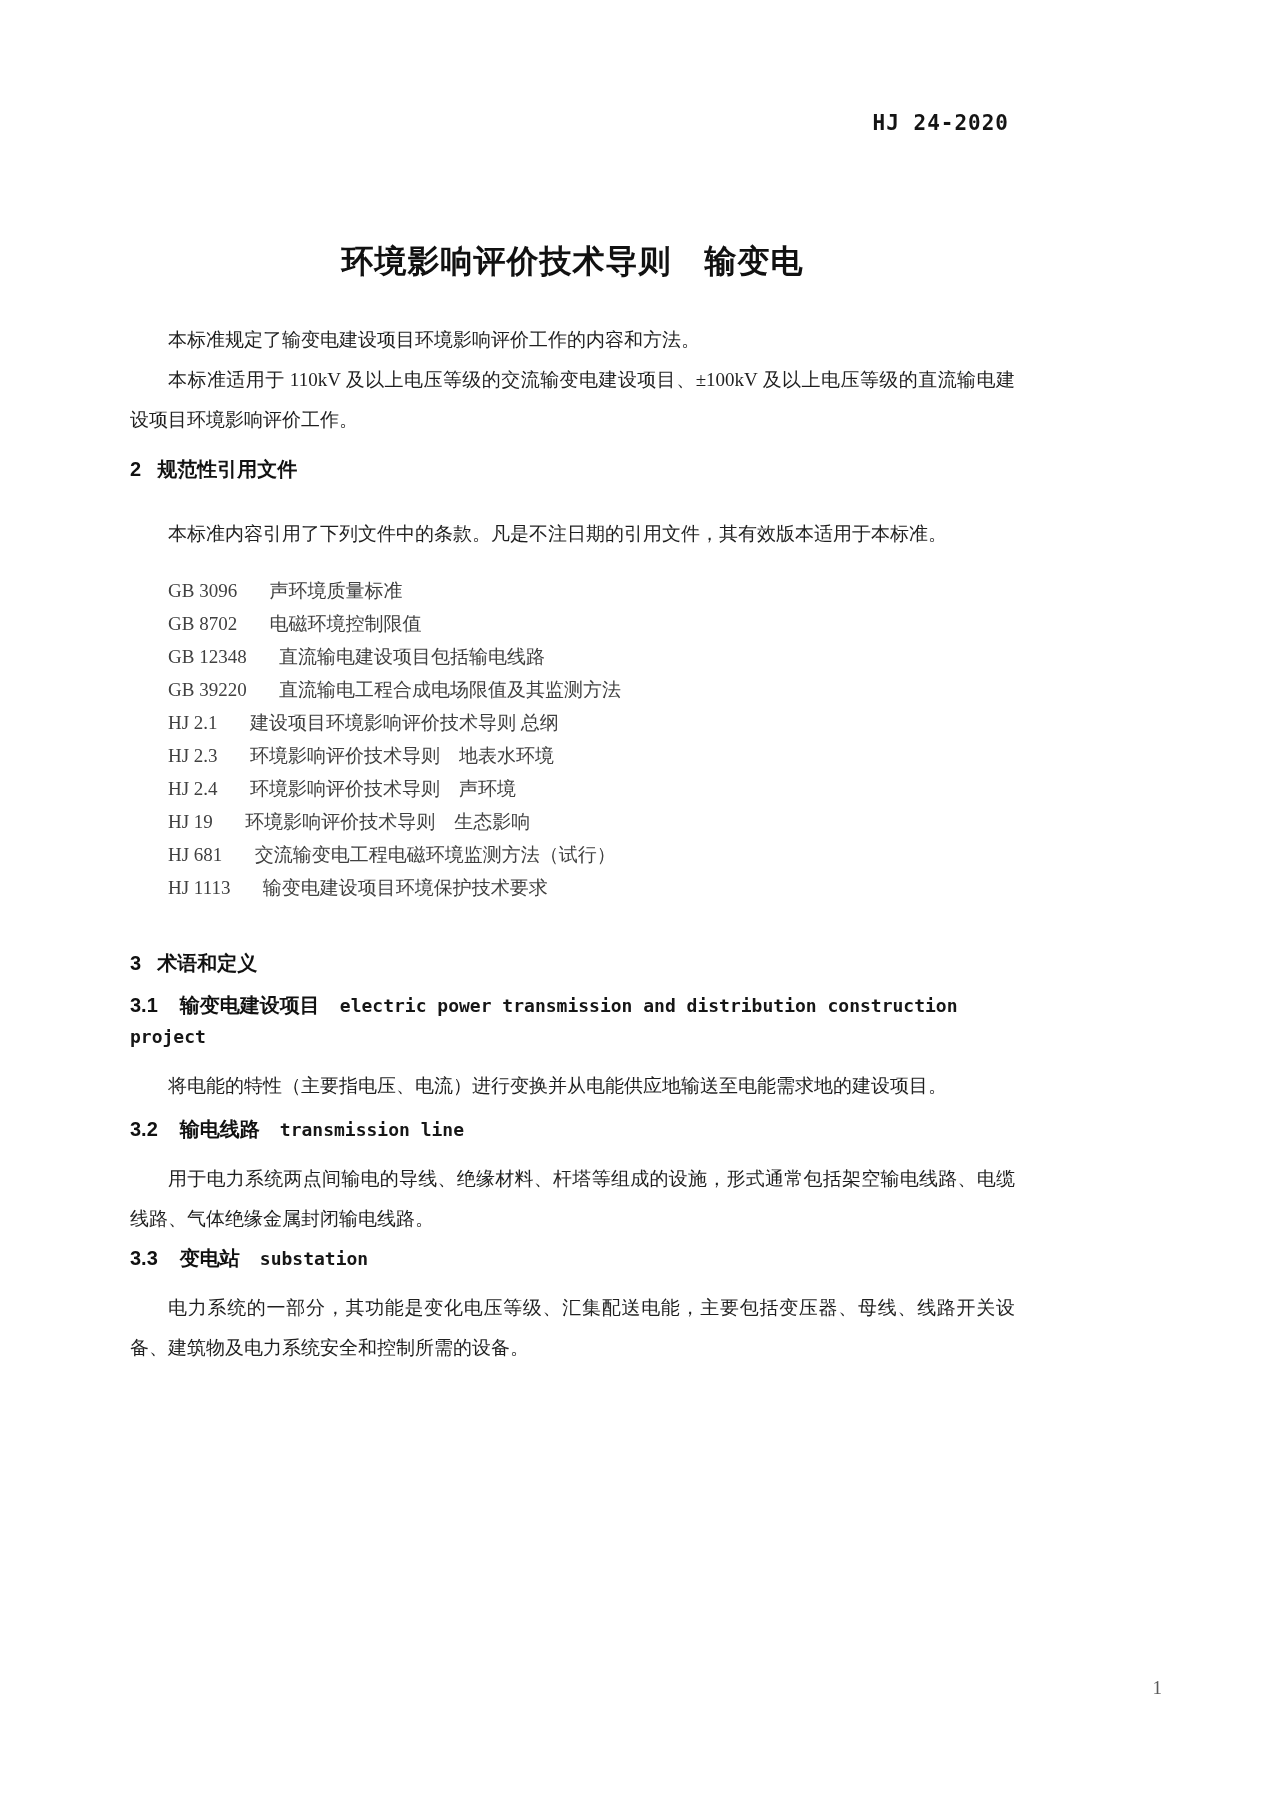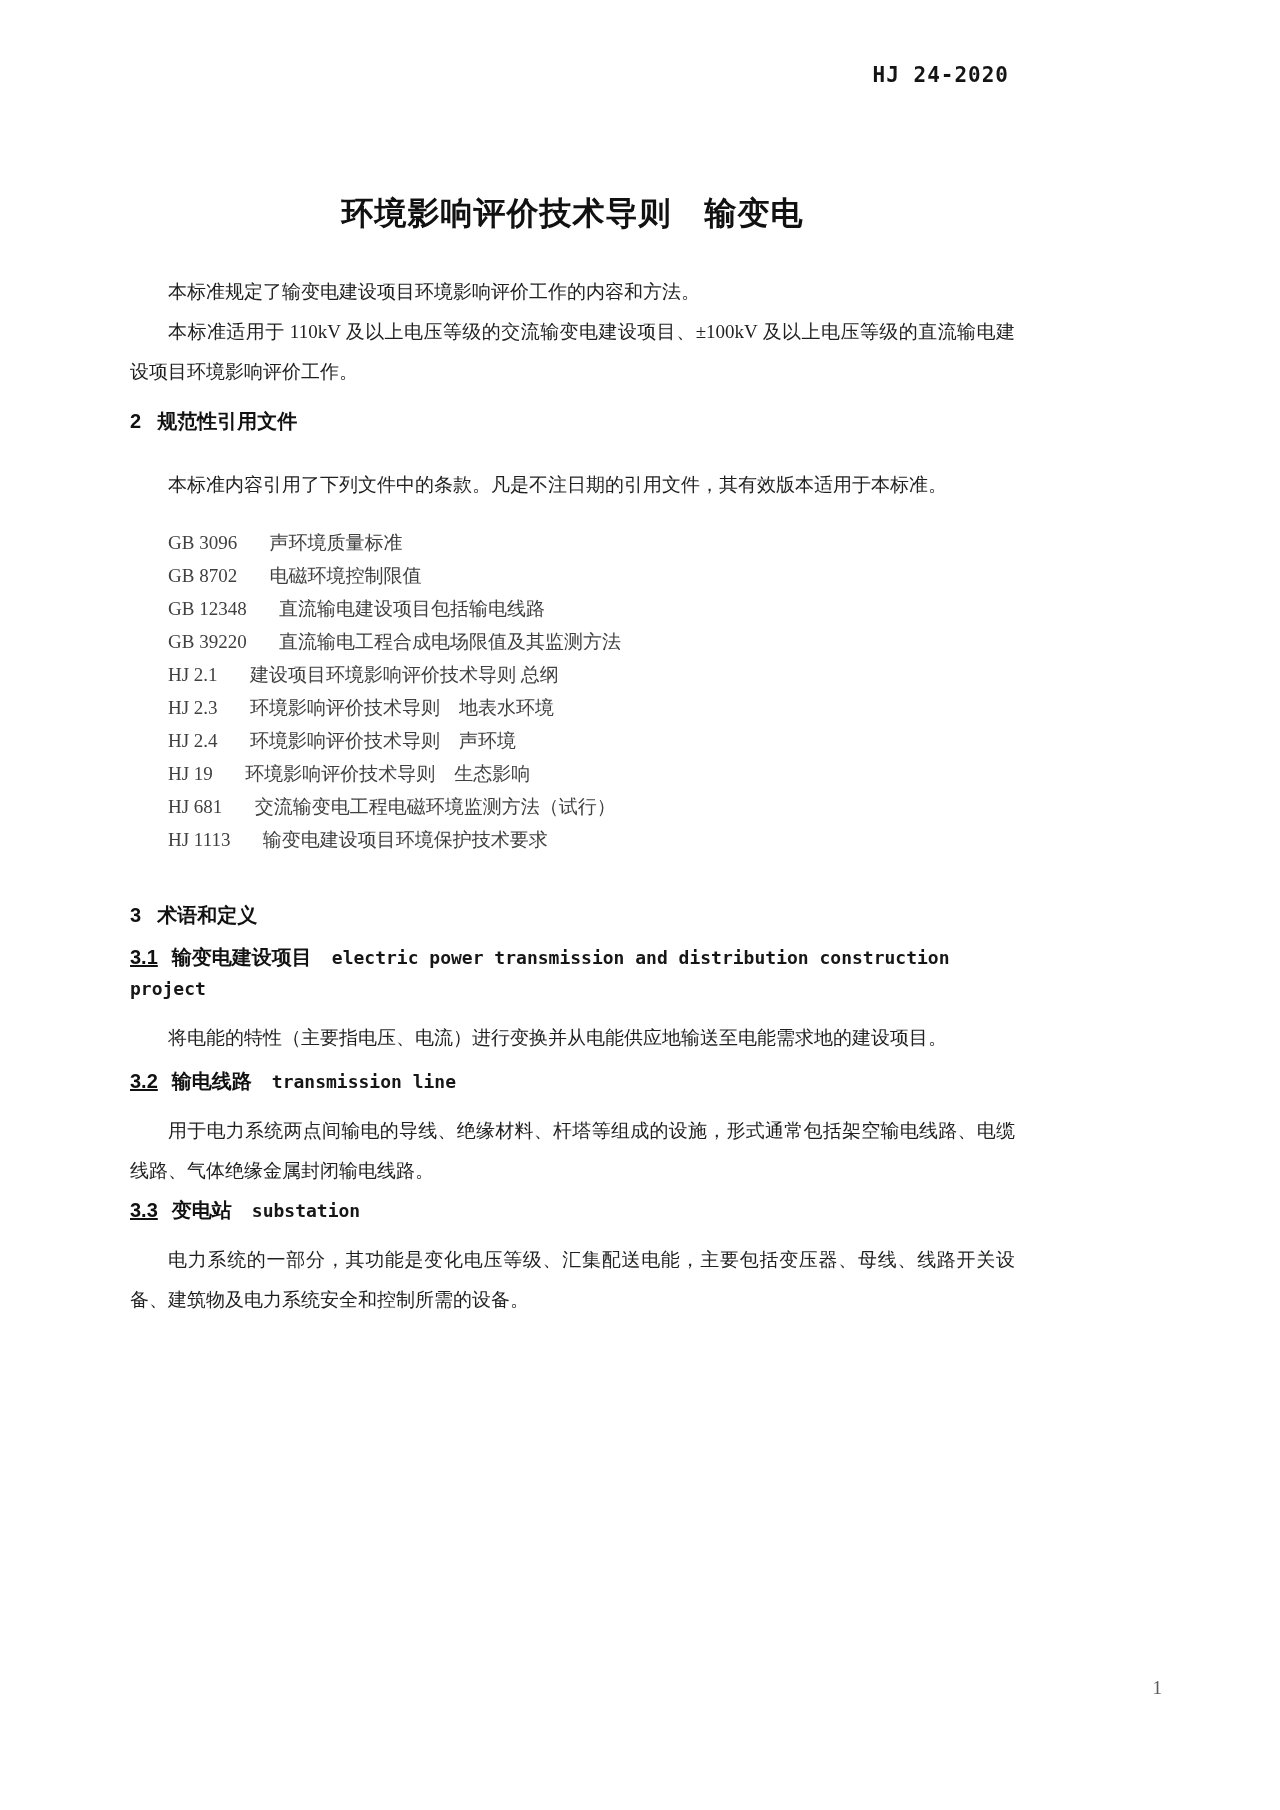--- a/index.html
+++ b/index.html
@@ -6,21 +6,21 @@
   html, body { background: #ffffff; }
   body {
     width: 1280px; height: 1810px;
     position: relative; overflow: hidden;
     color: #1f1f1f;
     font-family: "Liberation Serif", "DejaVu Serif", serif;
   }
   .content {
     width: 885px;
     margin-left: 130px;
-    padding-top: 60px;
+    padding-top: 108px;
   }
   .doc-code {
     text-align: right;
     padding-right: 6px;
     font-family: "DejaVu Sans Mono", monospace;
     font-weight: 600;
     font-size: 21px;
     line-height: 30px;
     letter-spacing: 1px;
     color: #141414;
@@ -47,39 +47,39 @@
   .h-sec2 { margin-top: 14px; }
   .h-sec3 { margin-top: 44px; }
   p.body {
     font-size: 19px;
     line-height: 40px;
     text-align: justify;
     text-indent: 2em;
     color: #1f1f1f;
   }
   .p-first { margin-top: 36px; }
-  .p-intro2 { margin-top: 30px; font-family: Liberation Mono, monospace; }
+  .p-intro2 { margin-top: 30px; }
   .p-intro3 { margin-top: 28px; }
   .ref-list {
     margin-top: 20px;
     padding-left: 38px;
     list-style: none;
     font-size: 19px;
     line-height: 33px;
     color: #404040;
   }
   .ref-code { margin-right: 1.7em; }
   .term-heading {
     font-family: "Liberation Sans", sans-serif;
     font-weight: bold;
     font-size: 20px;
     line-height: 30px;
     color: #111111;
   }
-  .term-num { margin-right: 14px; text-decoration: underline; }
+  .term-num { margin-right: 22px; }
   .term-zh { margin-right: 20px; }
   .term-en {
     font-family: "DejaVu Sans Mono", monospace;
     font-weight: 600;
     font-size: 18px;
     color: #161616;
   }
   .h-term1 { margin-top: 12px; }
   .h-term2 { margin-top: 8px; }
   .h-term3 { margin-top: 4px; }

